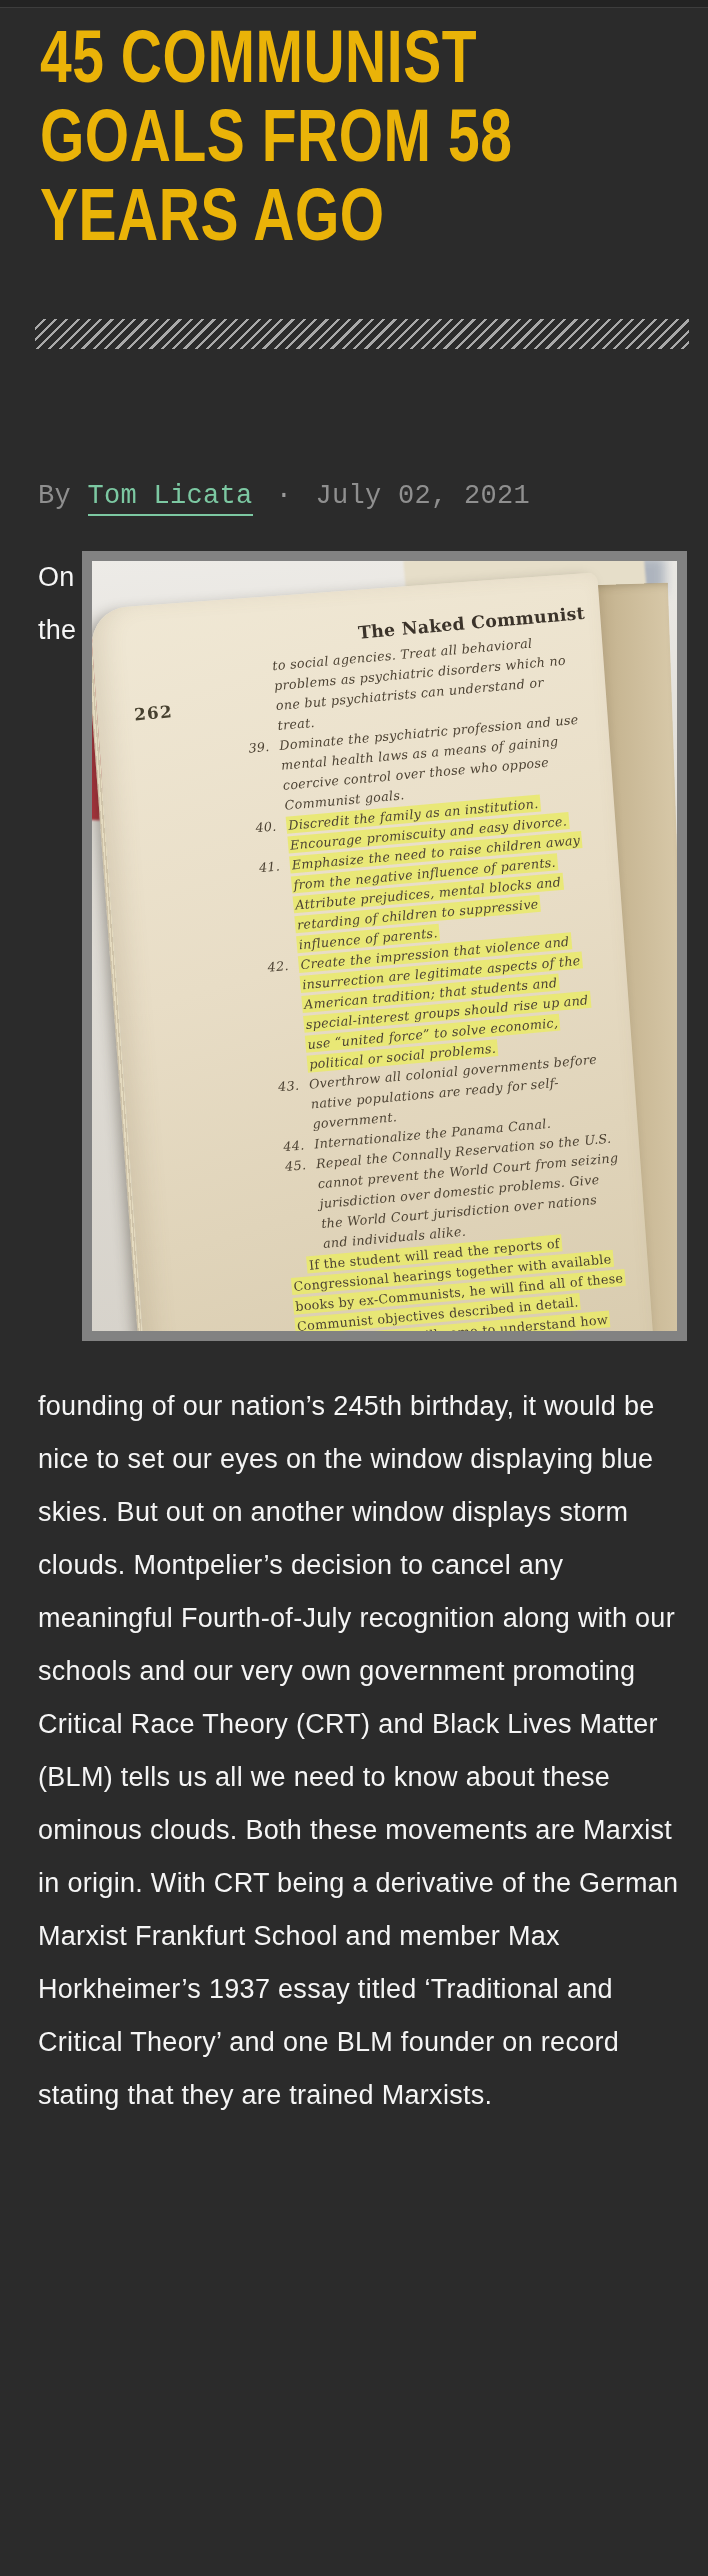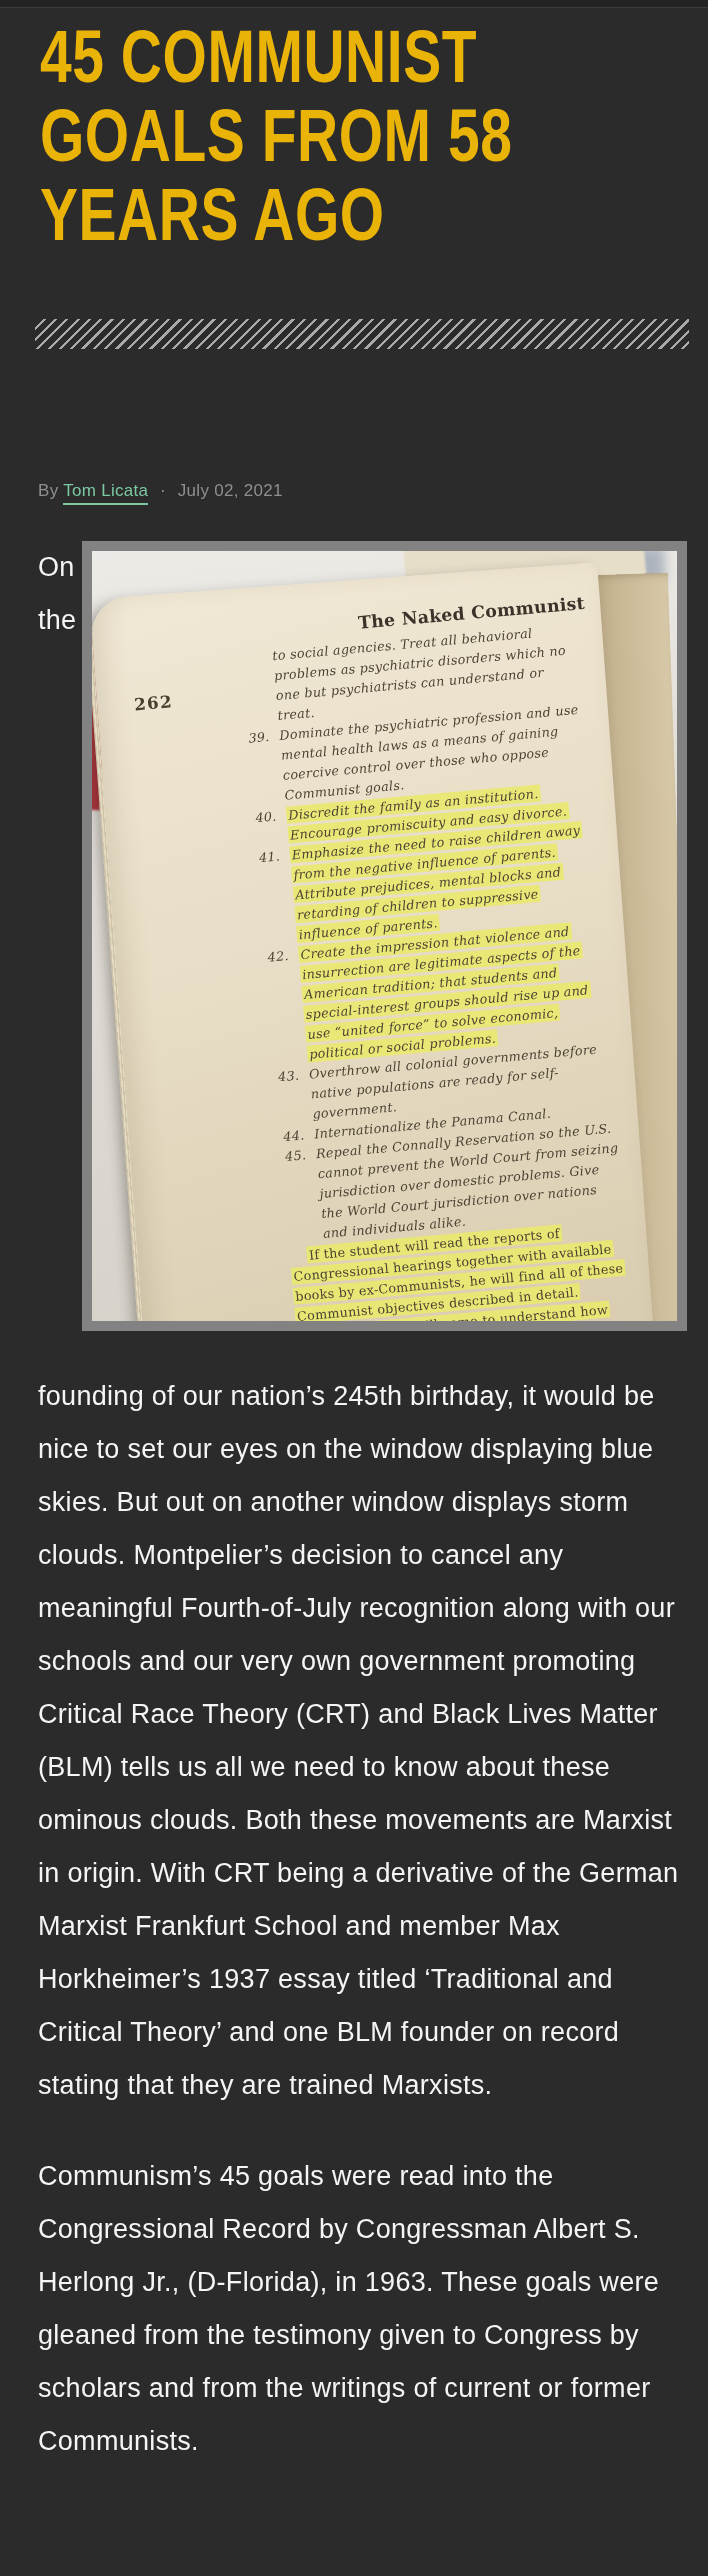--- a/index.html
+++ b/index.html
@@ -29,21 +29,21 @@
   .divider{
     height:30px; margin:65px 18.7px 0 35px;
     background:repeating-linear-gradient(135deg,
        rgba(0,0,0,0) 0px, rgba(0,0,0,0) 5.7px,
        #c0c0c0 5.7px, #c0c0c0 8px);
     opacity:.85;
   }
   
   .byline{
     margin:132px 21.3px 0 38px;
-    font-size:17px; color:#8f8f8f; letter-spacing:0.3px;
+    font-size:27px; color:#8f8f8f; letter-spacing:0.3px;font-family:Liberation Mono, monospace;
   }
   .byline .author{
     color:#7cc8a2; text-decoration:none; cursor:pointer;
     border-bottom:2.7px solid #7cc8a2; padding-bottom:3.3px;
   }
   .byline .dot{ margin:0 6.7px; color:#9a9a9a; }
   
   .article{
     margin-top:40px; padding:0 21.3px 20px 38px;
     color:#f5f5f5; font-size:27px; line-height:53px; letter-spacing:0.3px;
@@ -190,16 +190,15 @@
             </div>
             <p class="bp-close"><mark>If the student will read the reports of Congressional hearings together with available books by ex-Communists, he will find all of these Communist objectives described in detail. Furthermore, he will come to understand how many well-meaning citizens have become involved in pushing forward the Communist program without realizing it.</mark></p>
 
           </div>
         </div>
       </div>
     </div>
   </div>
 
   <p>On the founding of our nation’s 245th birthday, it would be nice to set our eyes on the window displaying blue skies. But out on another window displays storm clouds.  Montpelier’s decision to cancel any meaningful Fourth-of-July recognition along with our schools and our very own government promoting Critical Race Theory (CRT) and Black Lives Matter (BLM) tells us all we need to know about these ominous clouds. Both these movements are Marxist in origin.  With CRT being a derivative of the German Marxist Frankfurt School and member Max Horkheimer’s 1937 essay titled ‘Traditional and Critical Theory’ and one BLM founder on record stating that they are trained Marxists.</p>
-  <p>Communism’s 45 goals were read into the Congressional Record by Congressman Albert S. Herlong Jr., (D-Florida), in 1963. These goals were gleaned from the testimony given to Congress by scholars and from the writings of current or former Communists.</p>
 
 </div>
 
 
 </body></html>

